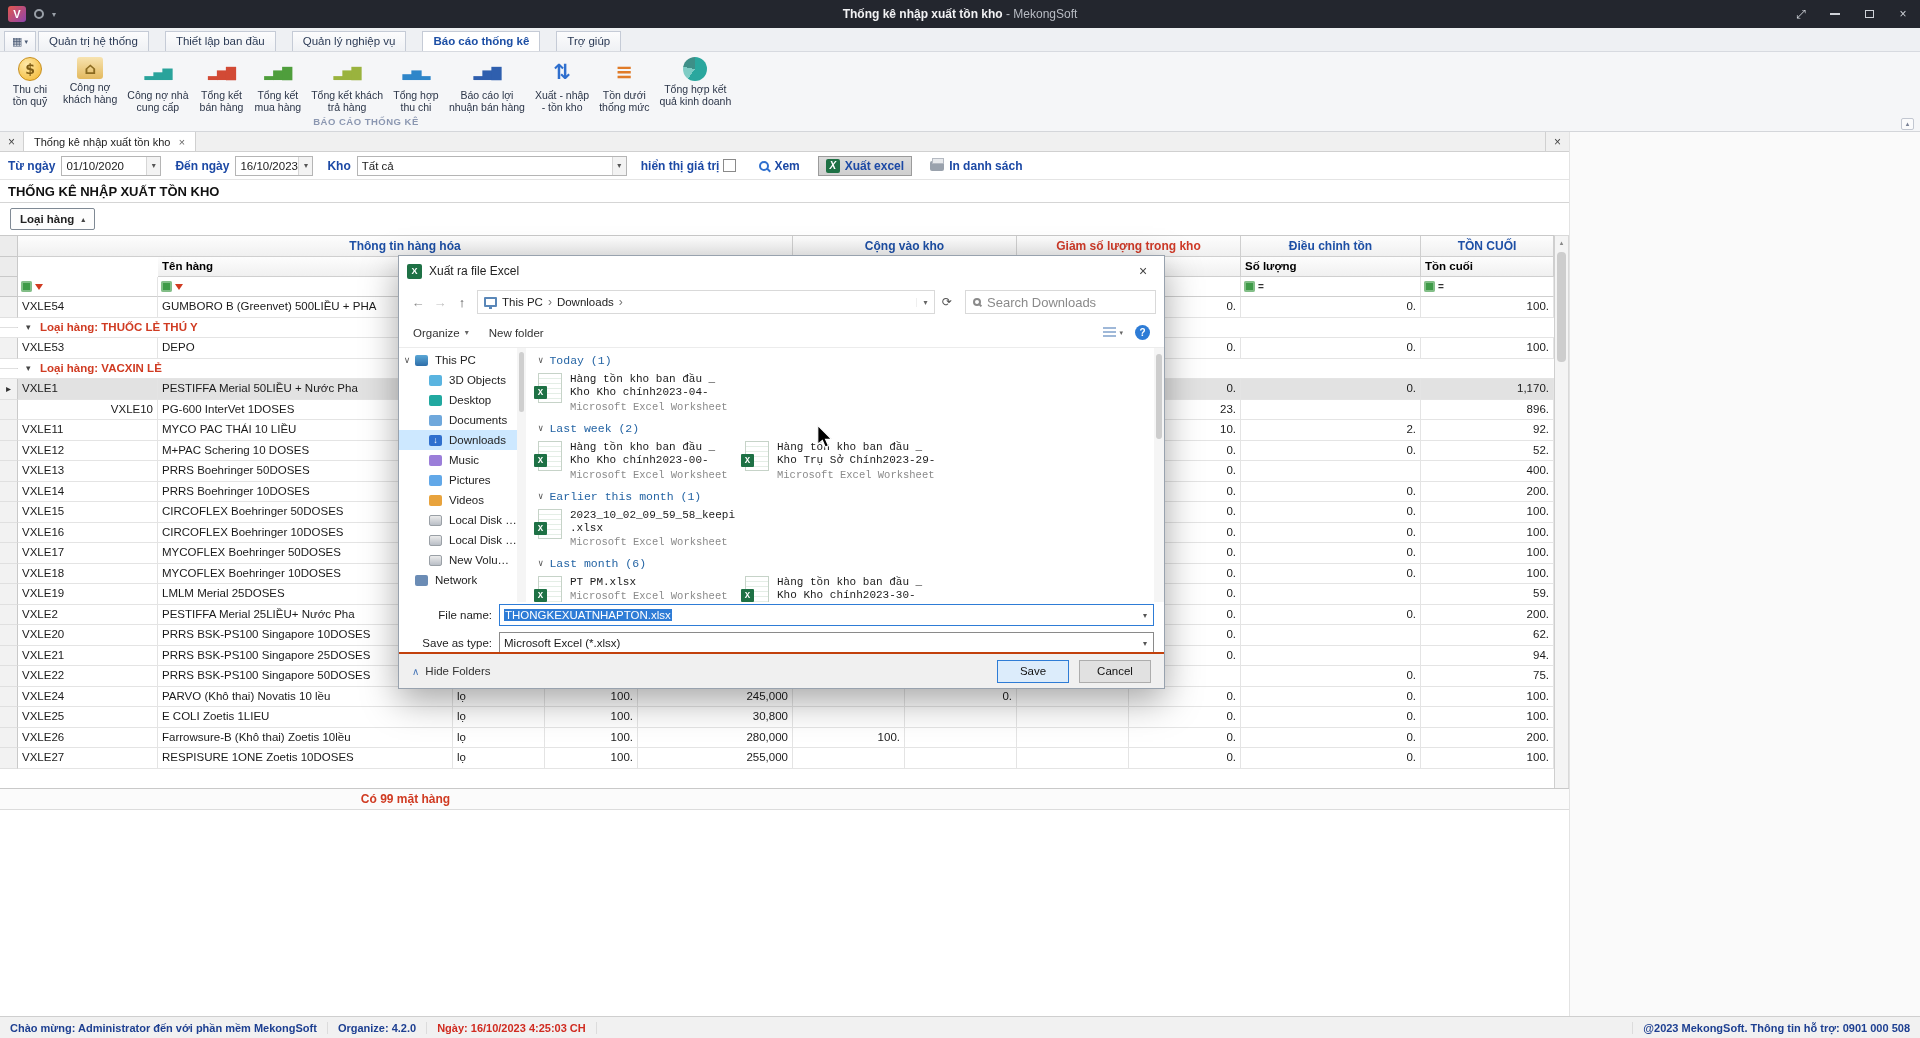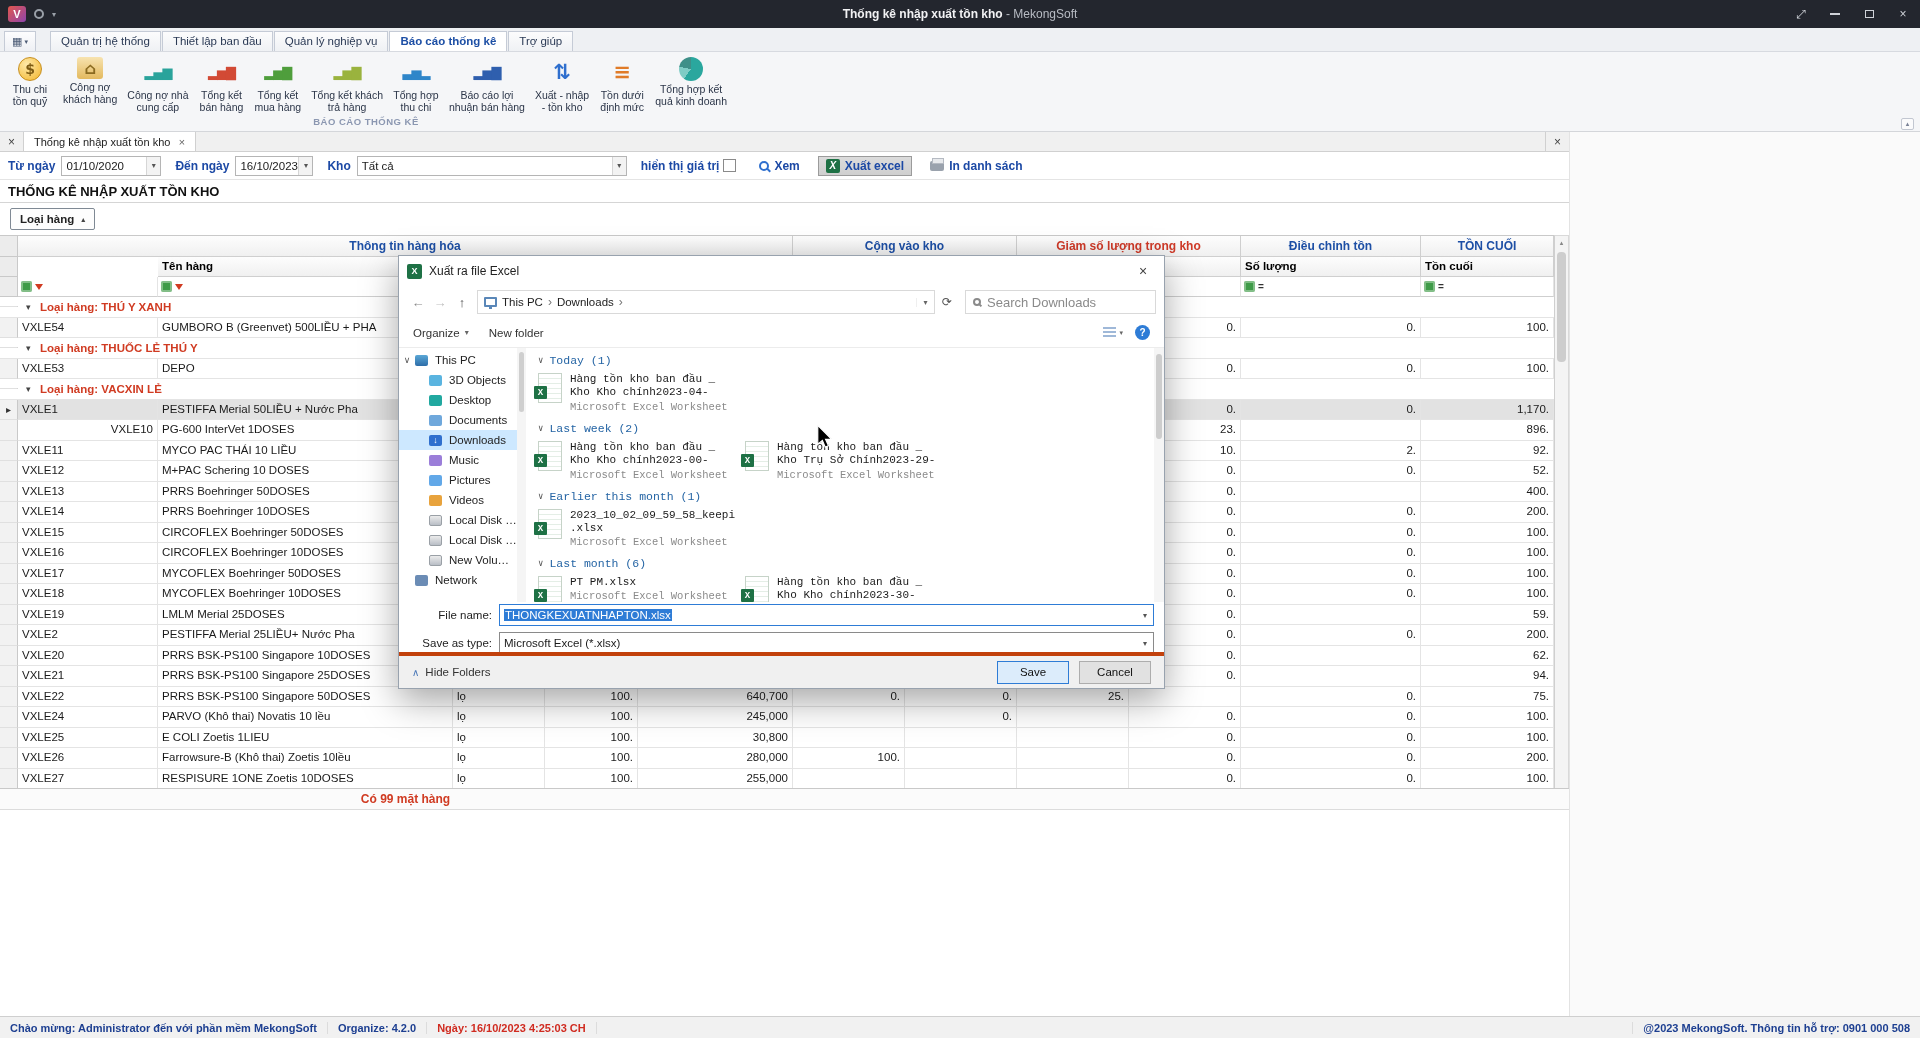--- a/index.html
+++ b/index.html
@@ -183,21 +183,21 @@
   .ftype{font-size:10.5px;line-height:14px;color:#8a8a8a;white-space:nowrap;}
   .list-scroll{width:10px;background:#f5f5f5;flex:none;}
   .list-scroll .thumb{width:6px;height:85px;background:#cdcdcd;margin:6px auto 0;border-radius:3px;display:block;}
   .dlg-row{position:absolute;left:0;right:0;display:flex;align-items:center;}
   .dlg-row.r1{top:348px;} .dlg-row.r2{top:376px;}
   .dlg-row label{width:100px;text-align:right;font-size:11.5px;color:#222;padding-right:7px;flex:none;}
   .combo{flex:1;margin-right:10px;height:22px;border:1px solid #8a8a8a;background:#fff;display:flex;align-items:center;font-size:11.5px;padding-left:4px;}
   .combo.focus{border-color:#2e7cd6;}
   .seltext{background:#2e7cd6;color:#fff;padding:0 1px;white-space:nowrap;}
   .combo-arrow{margin-left:auto;width:16px;text-align:center;color:#555;font-size:8px;}
-  .dlg-footer{position:absolute;left:0;right:0;bottom:0;height:36px;background:#f0f0f0;border-top:4px solid #c2410c;display:flex;align-items:center;padding:0 13px;}
+  .dlg-footer{position:absolute;left:0;right:0;bottom:0;height:36px;background:#f0f0f0;border-top:2px solid #c2410c;display:flex;align-items:center;padding:0 13px;}
   .hide-folders{display:flex;align-items:center;gap:6px;font-size:11.5px;color:#333;}
   .chev-u::before{content:"∧";}
   .hide-folders i{font-size:10px;color:#4a78b8;font-style:normal;}
   .btn{width:72px;height:23px;font-size:11.5px;margin-left:10px;border:1px solid #adadad;background:#e1e1e1;font-family:inherit;color:#111;}
   .btn.primary{margin-left:auto;border-color:#2e7cd6;background:#dcecfb;}
 
   .cursor{position:absolute;left:816px;top:424px;z-index:99;}
 </style>
 </head>
 <body>
@@ -223,21 +223,21 @@
         </span>
       <span class="wbtn x-close"></span>
     </div>
   </header>
 
   <nav class="ribbon-tabs">
     <span class="app-tab">
         <i class="grid-glyph"></i>
         <i class="arr-down" style="font-size:7px;"></i>
       </span>
-    <div style="display:flex;gap:1px;margin-left:12px;">
+    <div style="display:flex;gap:16px;">
         <div class="rtab">Quản trị hệ thống</div>
         <div class="rtab">Thiết lập ban đầu</div>
         <div class="rtab">Quản lý nghiệp vụ</div>
         <div class="rtab active">Báo cáo thống kê</div>
         <div class="rtab">Trợ giúp</div>
       </div>
   </nav>
 
   <section class="ribbon-body">
     <div style="display:flex;">
@@ -282,21 +282,21 @@
 nhuận bán hàng</span>
         </div>
         <div class="rbtn">
           <span class="ric ric-inventory-inout"></span>
           <span class="rlbl">Xuất - nhập
 - tồn kho</span>
         </div>
         <div class="rbtn">
           <span class="ric ric-below-minimum"></span>
           <span class="rlbl">Tồn dưới
-định mức</span>
+thống mức</span>
         </div>
         <div class="rbtn">
           <span class="ric ric-business-result"></span>
           <span class="rlbl">Tổng hợp kết
 quả kinh doanh</span>
         </div>
       </div>
     <div class="ribbon-caption">BÁO CÁO THỐNG KÊ</div>
     <span class="ribbon-collapse arr-up-tri"></span>
   </section>
@@ -417,25 +417,20 @@
             </span>
             <span class="g-f" style="width: 180px;">
               <i class="f-ic"></i>
               <b class="f-op">=</b>
             </span>
             <span class="g-f" style="width: 133px;">
               <i class="f-ic"></i>
               <b class="f-op">=</b>
             </span>
           </div>
-          <div class="g-row g-group">
-            <span class="g-ind"></span>
-            <span class="g-exp exp-v"></span>
-            <span class="g-glbl">Loại hàng: THÚ Y XANH</span>
-          </div>
           <div class="g-row g-data">
             <span class="g-ind"></span>
             <span class="g-c" style="width: 140px;">VXLE54</span>
             <span class="g-c" style="width: 295px;">GUMBORO B (Greenvet) 500LIỀU + PHA</span>
             <span class="g-c" style="width: 92px;"></span>
             <span class="g-c num" style="width: 93px;"></span>
             <span class="g-c num" style="width: 155px;"></span>
             <span class="g-c num" style="width: 112px;"></span>
             <span class="g-c num" style="width: 112px;"></span>
             <span class="g-c num" style="width: 112px;"></span>

